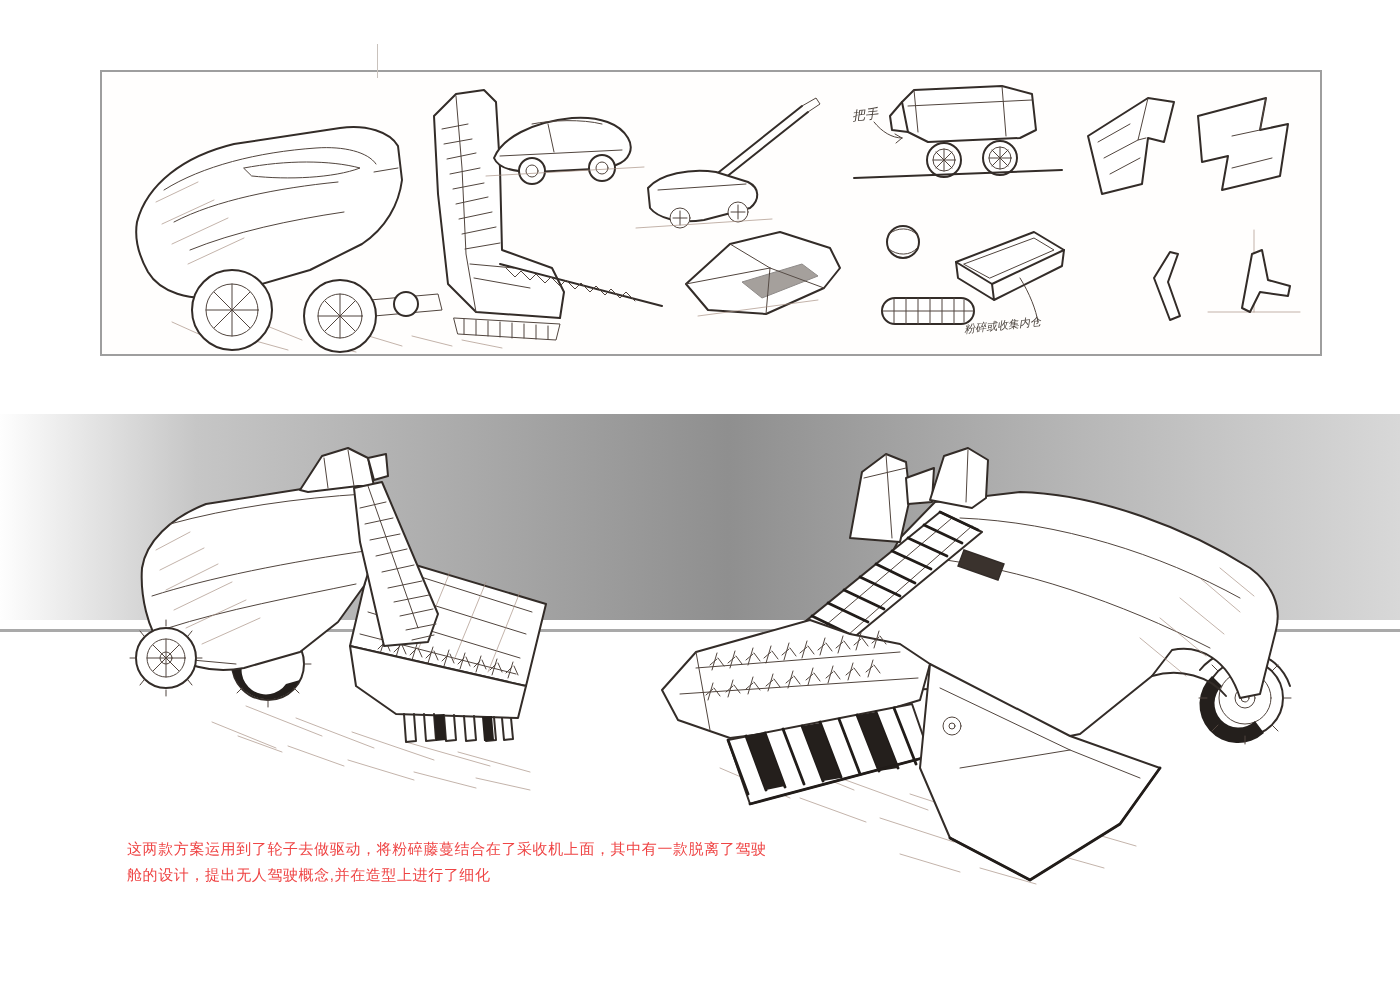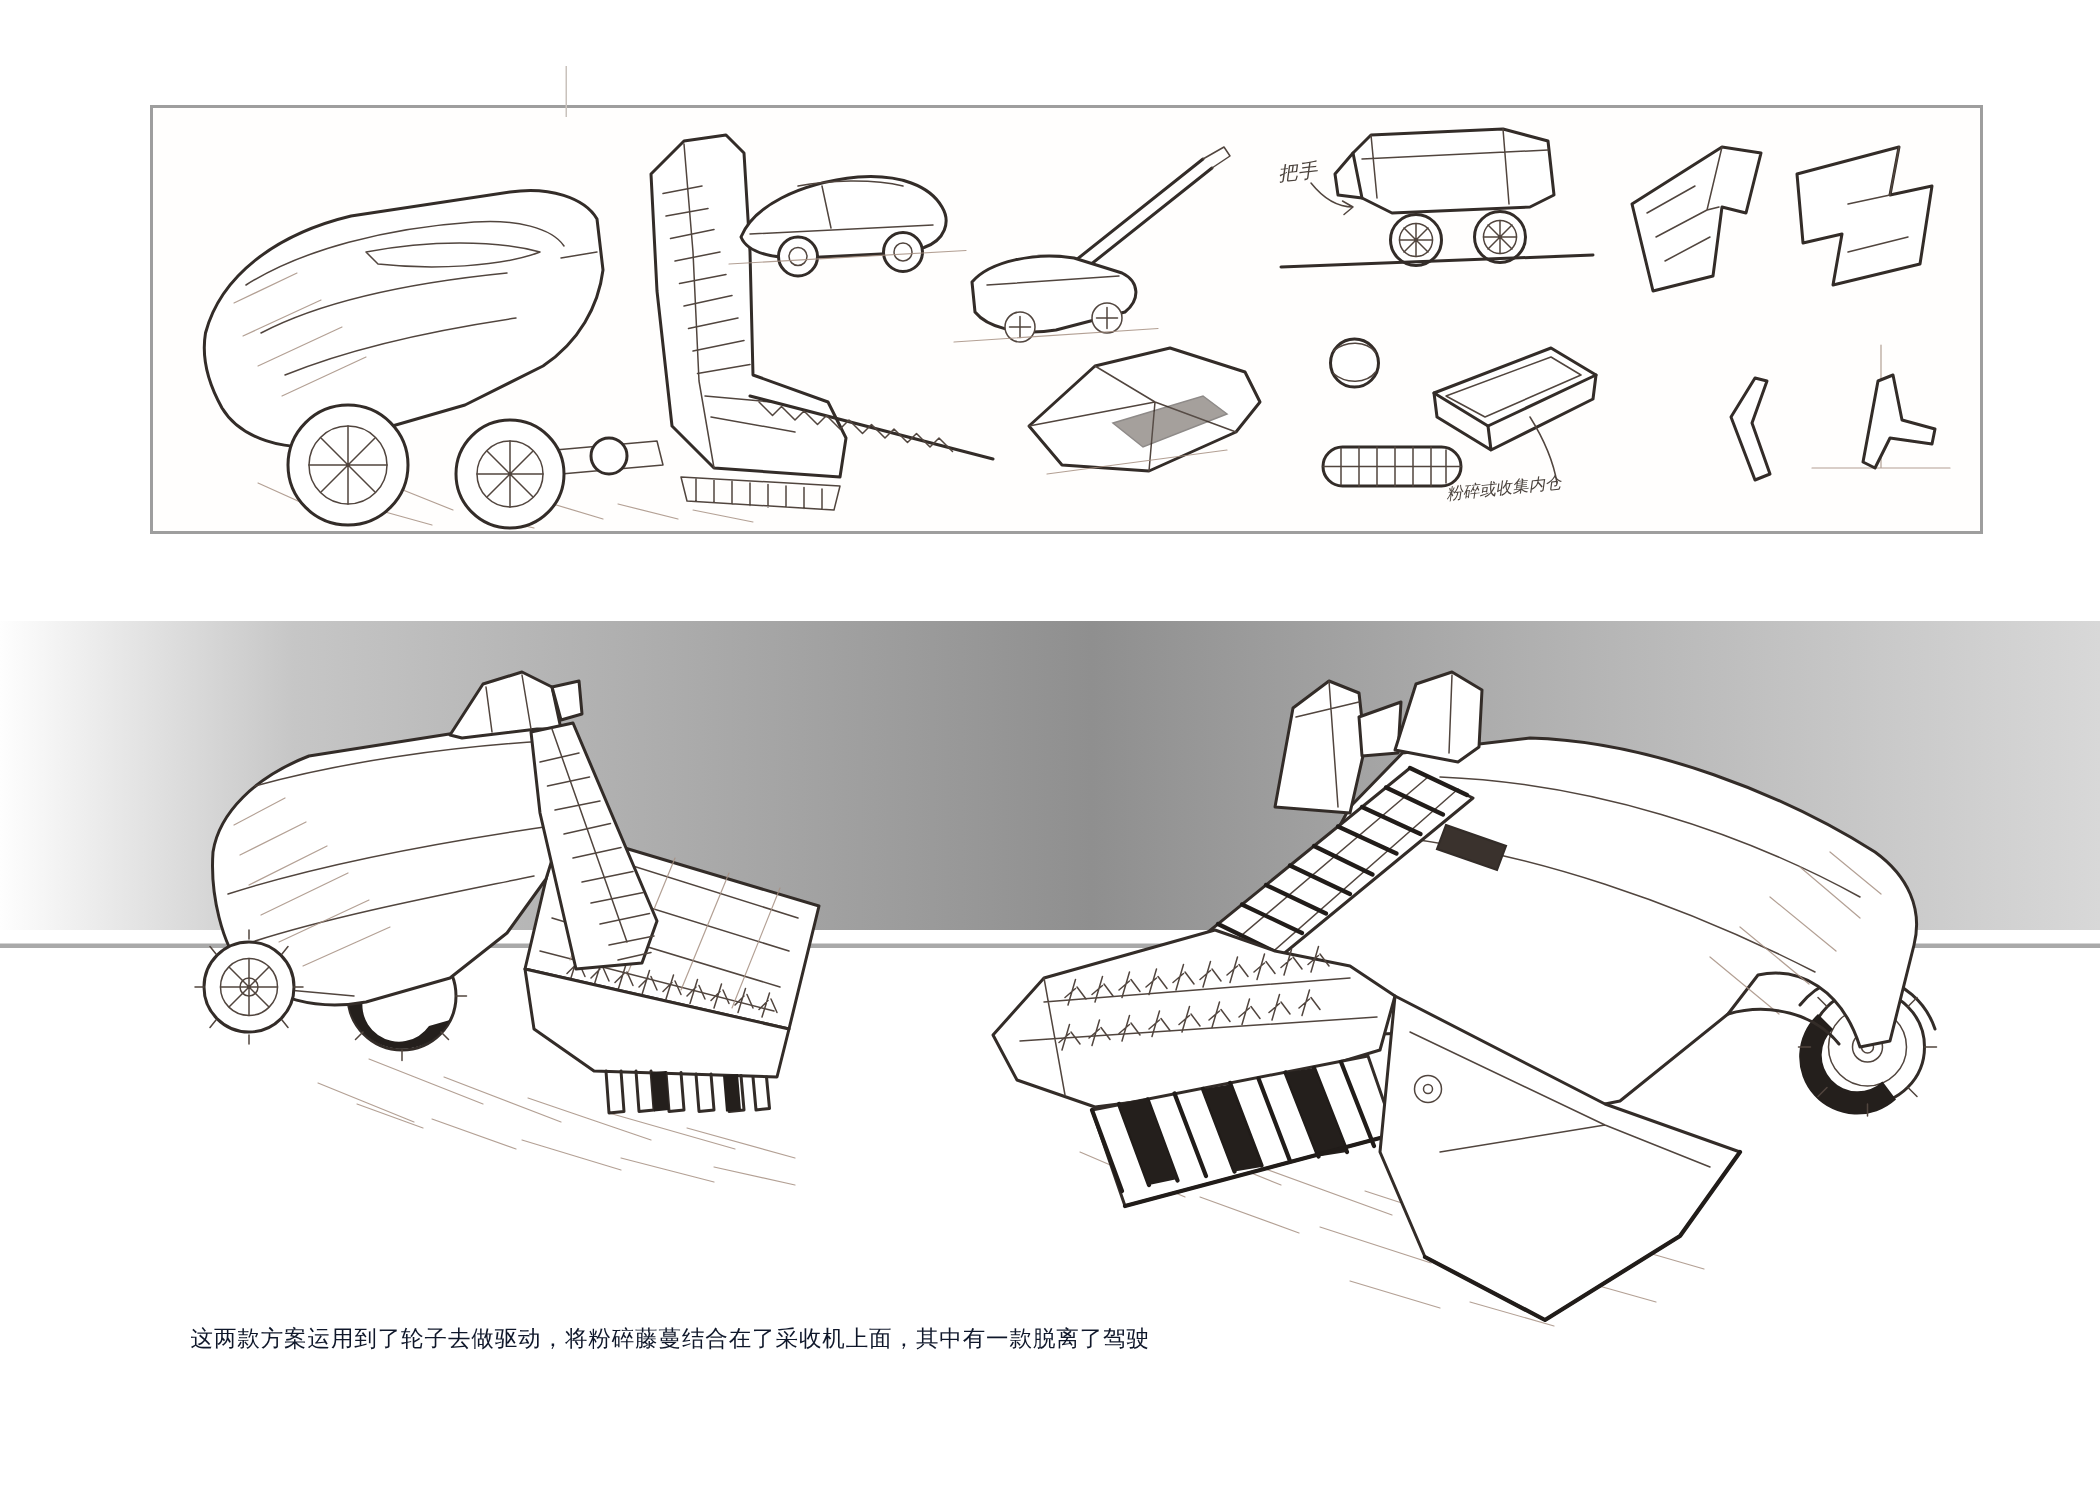--- a/index.html
+++ b/index.html
@@ -242,15 +242,16 @@
     <path class="s1" d="M340,250 L470,312 L540,340 M360,330 L470,312"></path>
     <path class="s3" d="M560,330 L520,386 L430,442 L350,400"></path>
   </g>
   <g>
     <circle class="s1 f" cx="352" cy="288" r="9"></circle>
       <circle class="s1" cx="352" cy="288" r="3"></circle>
     <path class="s2" d="M552,238 C580,230 610,238 626,258"></path>
   </g>
 </svg>
 
-<div class="caption" style="color: #0f172a; margin-top: 44px;">
+<div class="caption" style="color: #ef4444;">
   <div>这两款方案运用到了轮子去做驱动，将粉碎藤蔓结合在了采收机上面，其中有一款脱离了驾驶</div>
+  <div>舱的设计，提出无人驾驶概念,并在造型上进行了细化</div>
 </div>
 
 </body></html>

